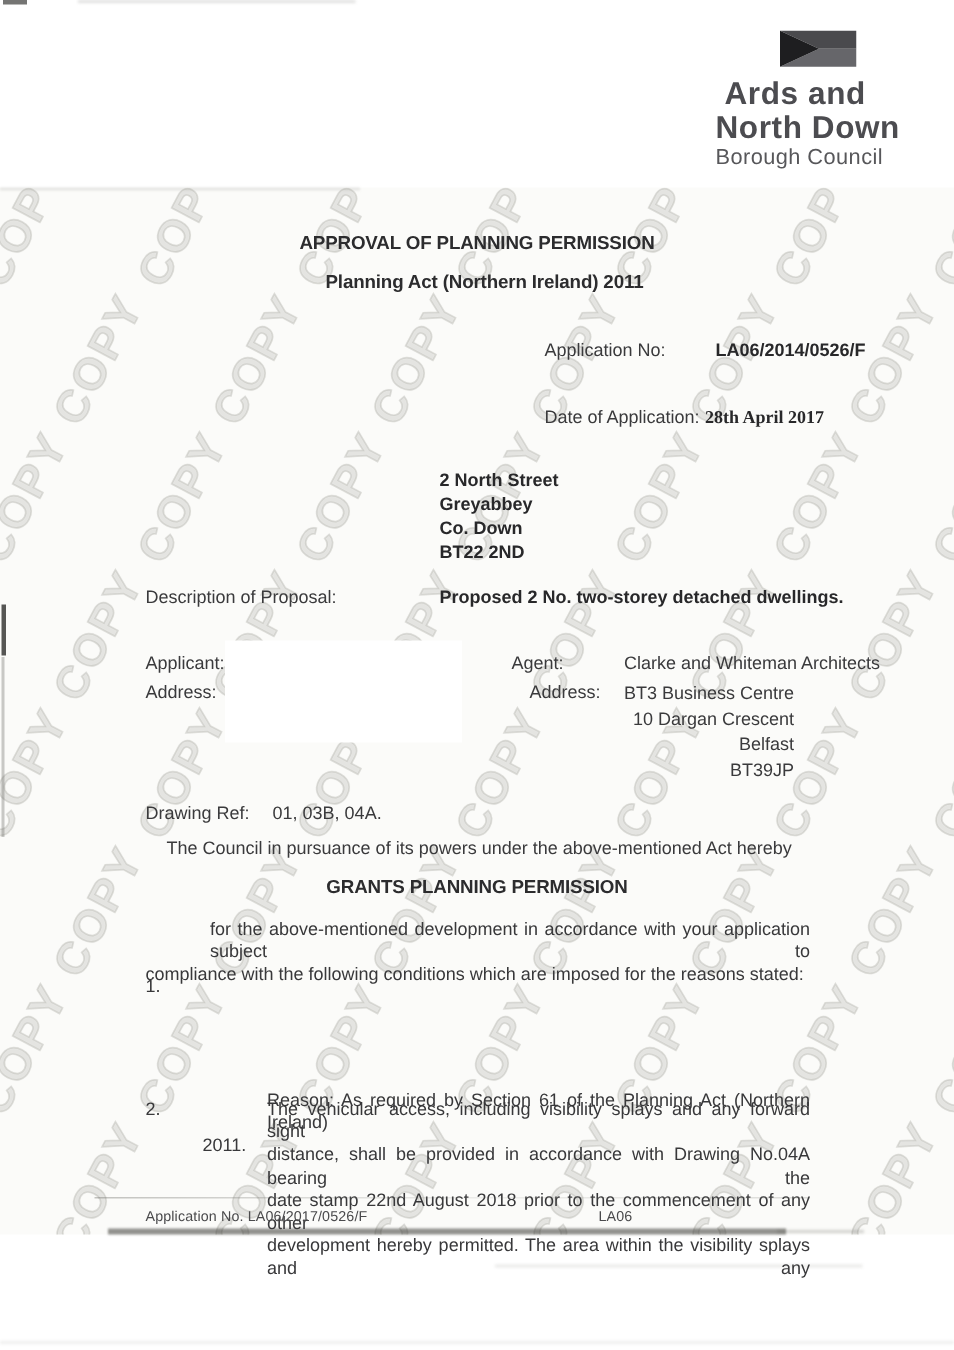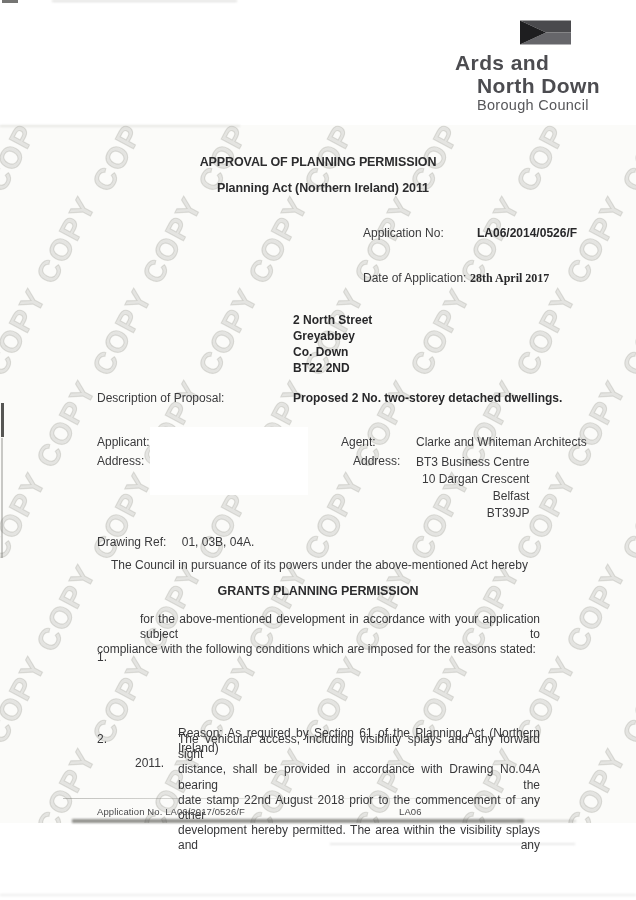--- a/index.html
+++ b/index.html
@@ -130,21 +130,21 @@
   <div class="art art-bottom2"></div>
   <div class="art art-low1"></div>
   <div class="art art-low2"></div>
 
   <div>
     <svg class="abs" style="left:517px; top:20px;" width="54" height="25" viewBox="0 0 54 25">
       <polygon points="3,0.5 54,0.5 54,12.5 29,12.5" fill="#4a4a4d"></polygon>
       <polygon points="29,12.5 54,12.5 54,24.5 3,24.5" fill="#66666a"></polygon>
       <polygon points="3,0.5 29,12.5 3,24.5" fill="#1e1e20"></polygon>
     </svg>
-    <div class="logo-line logo-l1" style="left:455px; top:51px;">Ards and</div>
+    <div class="logo-line logo-l1" style="left:483px; top:51px;">Ards and</div>
     <div class="logo-line logo-l2" style="left:477px; top:74px;">North Down</div>
     <div class="logo-line logo-l3" style="left:477px; top:97px;">Borough Council</div>
   </div>
 
   <div class="abs title center" style="top:155px;">APPROVAL OF PLANNING PERMISSION</div>
   <div class="abs title nowrap" style="left:217px; top:181px;">Planning Act (Northern Ireland) 2011</div>
 
   <div class="abs t nowrap" style="left:363px; top:226px;">Application No:</div>
   <div class="abs t b nowrap" style="left:477px; top:226px;">LA06/2014/0526/F</div>
 

